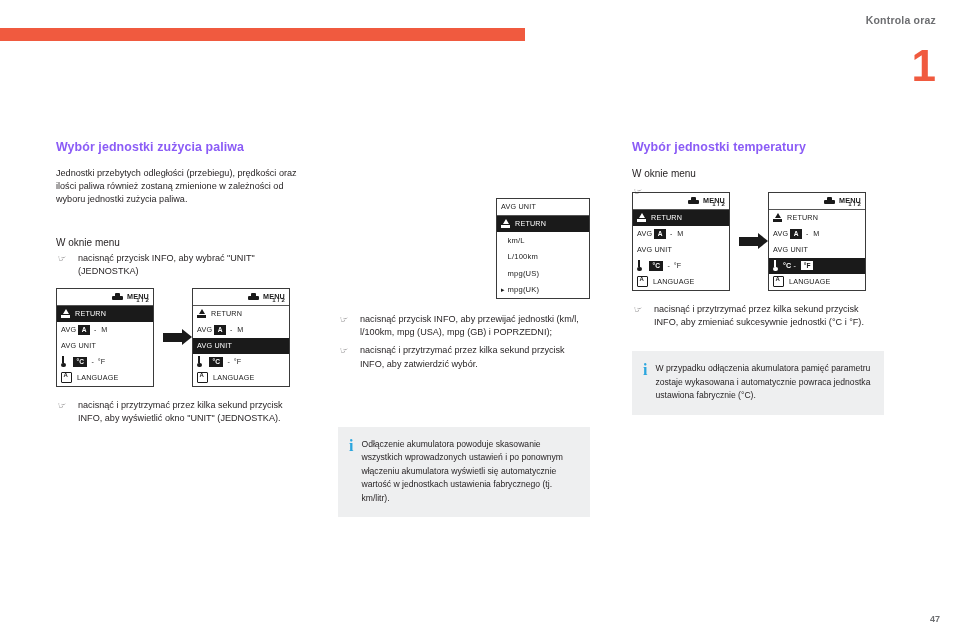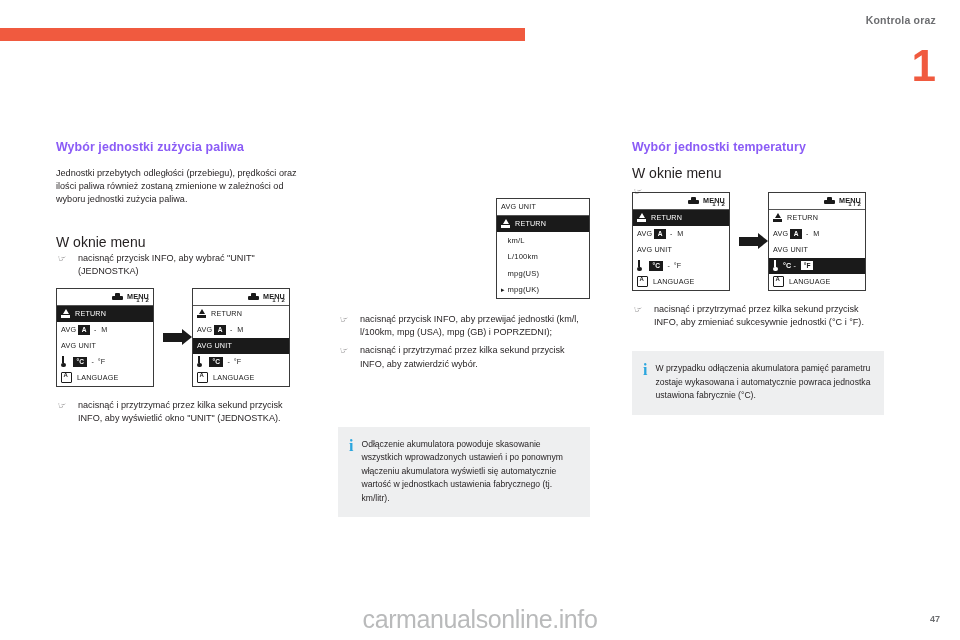--- a/index.html
+++ b/index.html
@@ -18,21 +18,21 @@
   
   .col{position:absolute;top:140px;width:252px;}
   .col-1{left:56px;}
   .col-2{left:338px;}
   .col-3{left:632px;}
 
   h2.sect{
     font-size:12.4px;font-weight:bold;color:#8b5cf6;margin:0 0 13px 0;letter-spacing:.1px;
   }
   p.body{font-size:9.1px;line-height:13.2px;margin:0 0 29px 0;color:#231f20;}
-  .lead-in{font-size:14px;line-height:13.2px;margin:0 0 3px 0;}
+  .lead-in{font-size:10px;line-height:13.2px;margin:0 0 3px 0;}
 
   ul.bullets{list-style:none;margin:0 0 10px 0;padding:0;}
   ul.bullets li{position:relative;padding-left:22px;font-size:9.1px;line-height:13.2px;margin-bottom:5px;}
   .bchar{position:absolute;left:2px;top:0px;font-size:9px;line-height:13.2px;}
 
   .after-note{font-size:9.1px;line-height:13.2px;margin:2px 0 0 0;}
 
   
   .lcd-pair{display:flex;align-items:center;gap:0;margin:6px 0 12px 0;}
   .arrow-wrap{width:38px;display:flex;align-items:center;justify-content:center;}
@@ -338,15 +338,14 @@
       </li>
     </ul>
 
     <div class="infobox" style="margin-top:22px;">
       <span class="info-i">i</span>
       <span class="info-txt">W przypadku odłączenia akumulatora pamięć parametru zostaje wykasowana i automatycznie powraca jednostka ustawiona fabrycznie (°C).</span>
     </div>
   </div>
 
   <div class="pagenum">47</div>
-  <div class="watermark">carmanualsonline.info</div>
 
 </div>
 
 </body></html>

